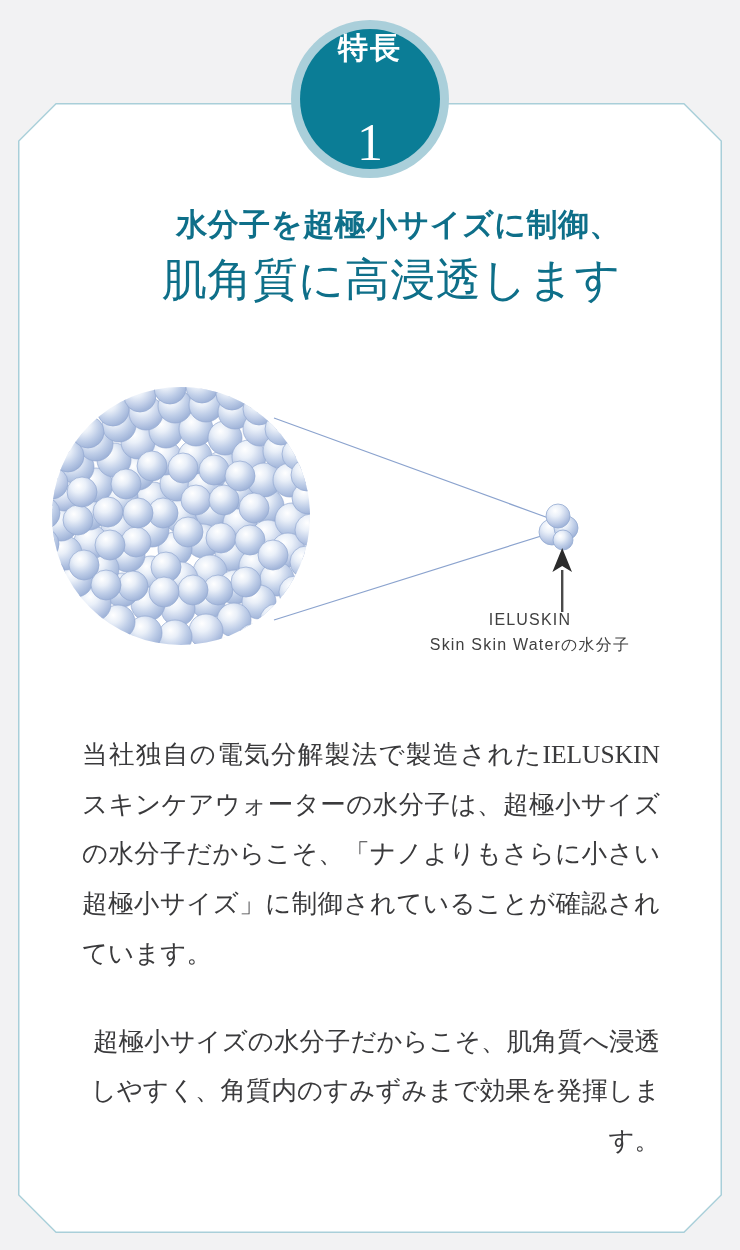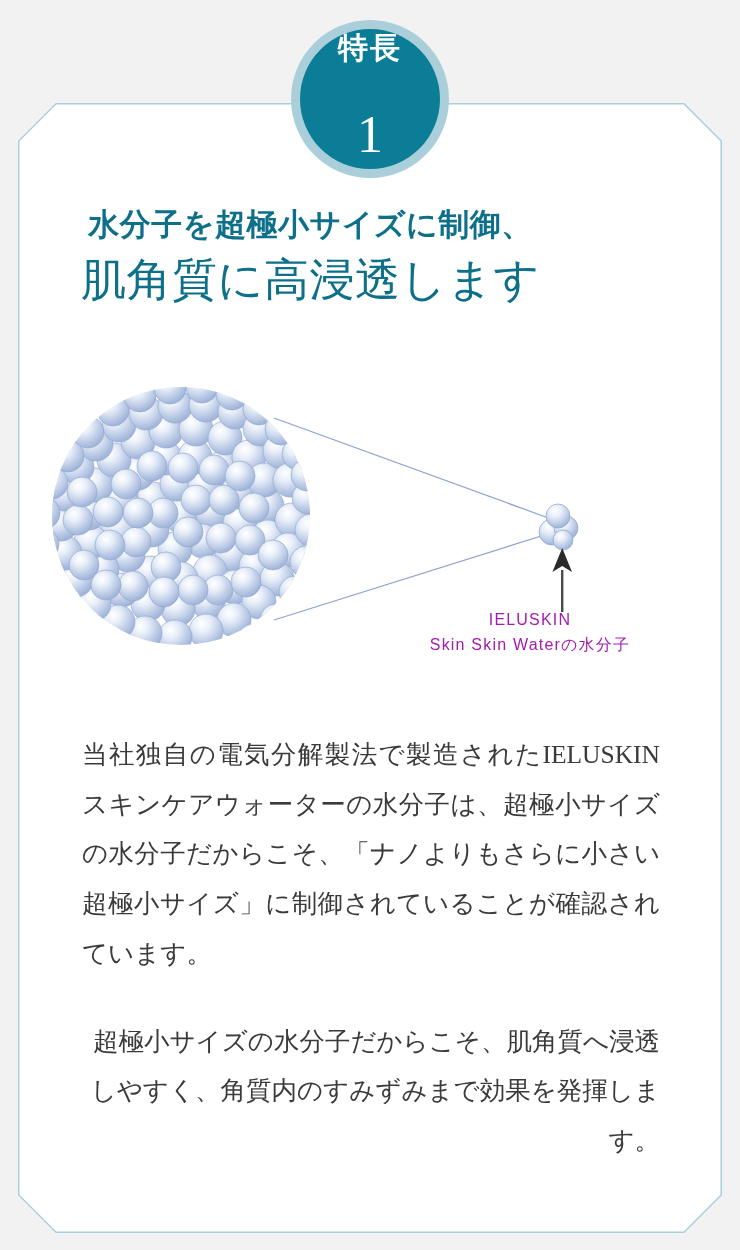--- a/index.html
+++ b/index.html
@@ -64,21 +64,21 @@
     position: absolute;
     left: 9px;
     top: 9px;
     width: 140px;
     height: 140px;
     border-radius: 50%;
     background: #0b7d96;
     display: flex;
     flex-direction: column;
     align-items: center;
-    justify-content: flex-start;
+    justify-content: space-between;
     color: #ffffff;
     gap: 40px;
   }
   .badge-label {
     font-family: "Liberation Serif", serif;
     font-size: 30px;
     font-weight: 700;
     letter-spacing: 2px;
     line-height: 1;
     margin-top: 4px;
@@ -90,21 +90,21 @@
     line-height: 1;
     margin-top: 6px;
   }
 
   
   .headline {
     position: absolute;
     left: 0;
     top: 205px;
     width: 621px;
-    text-align: center;
+    text-align: right;
     color: #0e6f89;
     z-index: 3;
   }
   .headline-l1 {
     font-family: "Liberation Serif", serif;
     font-size: 31px;
     font-weight: 700;
     letter-spacing: 0.5px;
     line-height: 1.28;
   }
@@ -129,21 +129,21 @@
   .illo svg { display: block; }
 
   .caption {
     position: absolute;
     left: 380px;
     top: 608px;
     width: 300px;
     text-align: center;
     font-family: "Liberation Sans", sans-serif;
     font-size: 16px;
-    color: #a21caf;
+    color: #404040;
     letter-spacing: 1.2px;
     line-height: 1.55;
     z-index: 3;
   }
 
   
   .body-copy {
     position: absolute;
     left: 82px;
     top: 730px;

